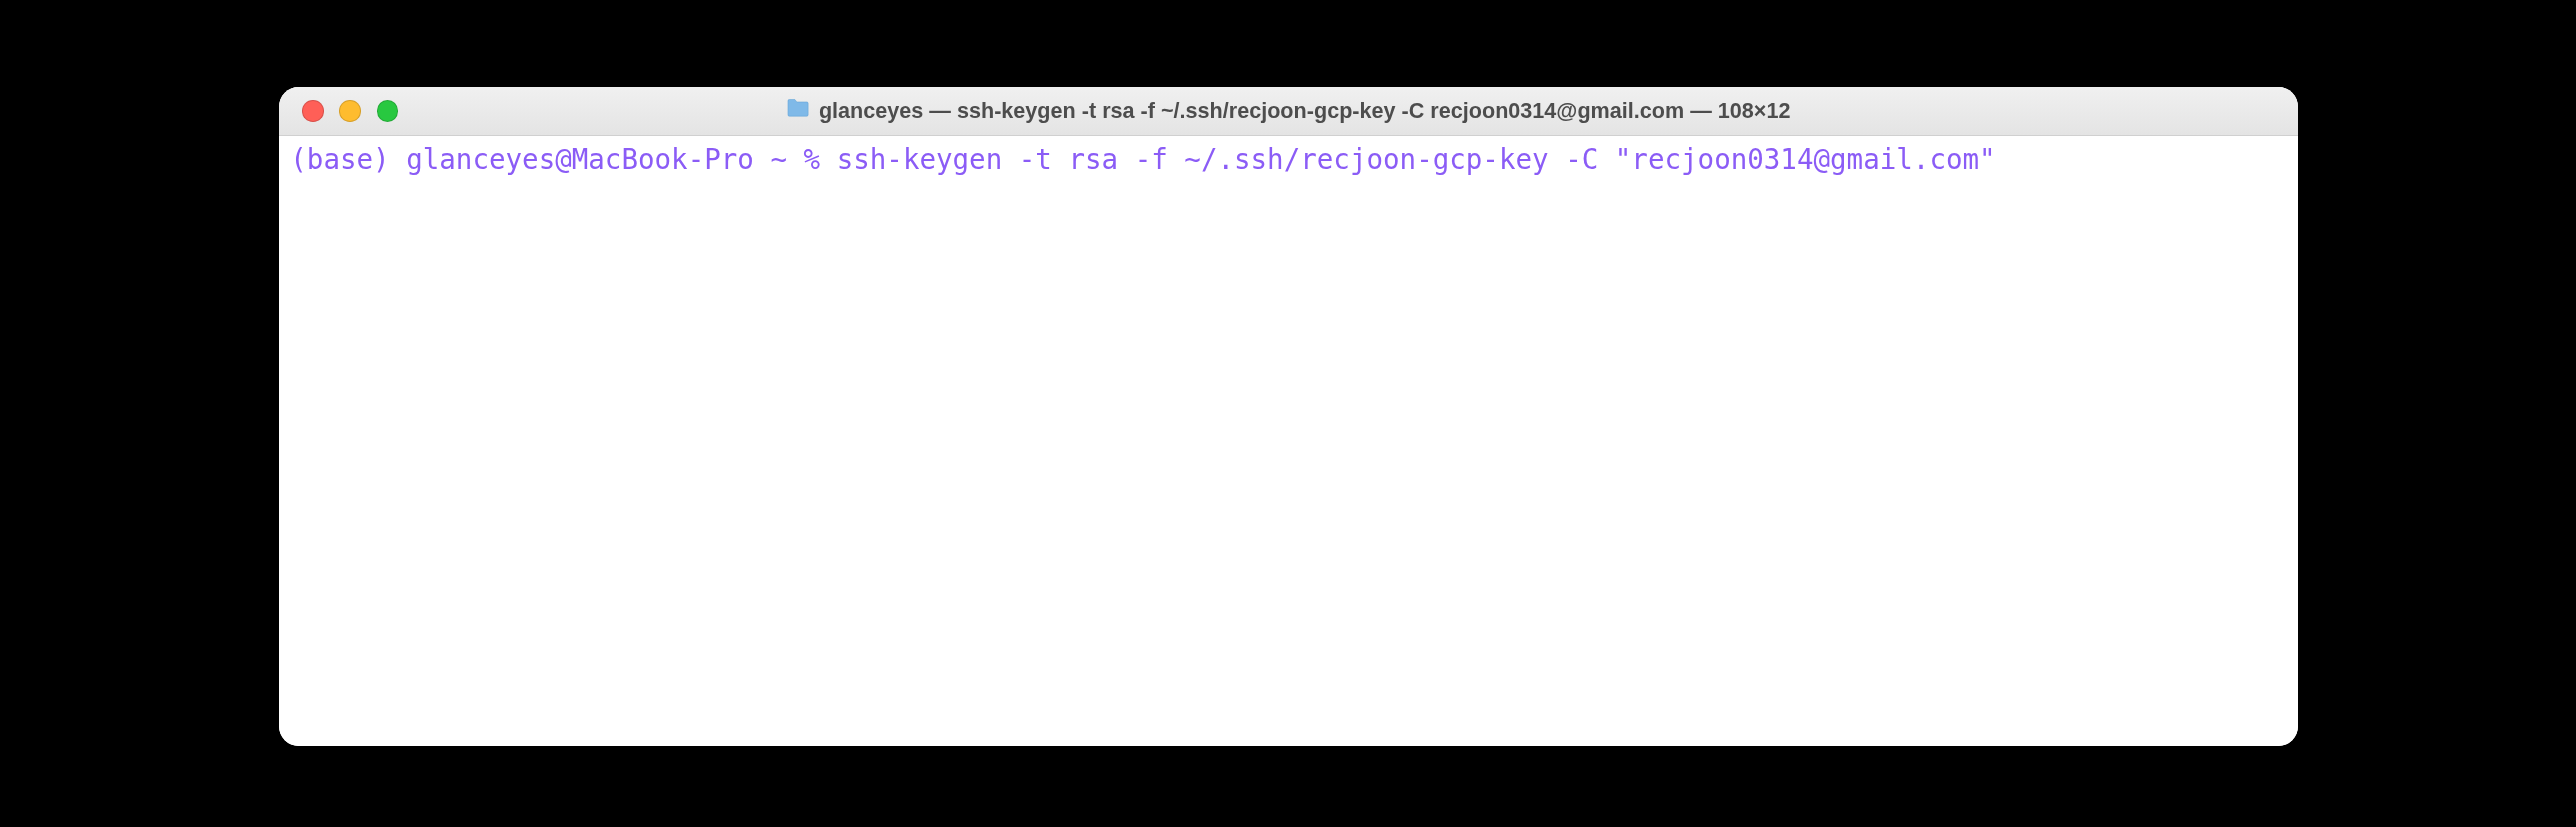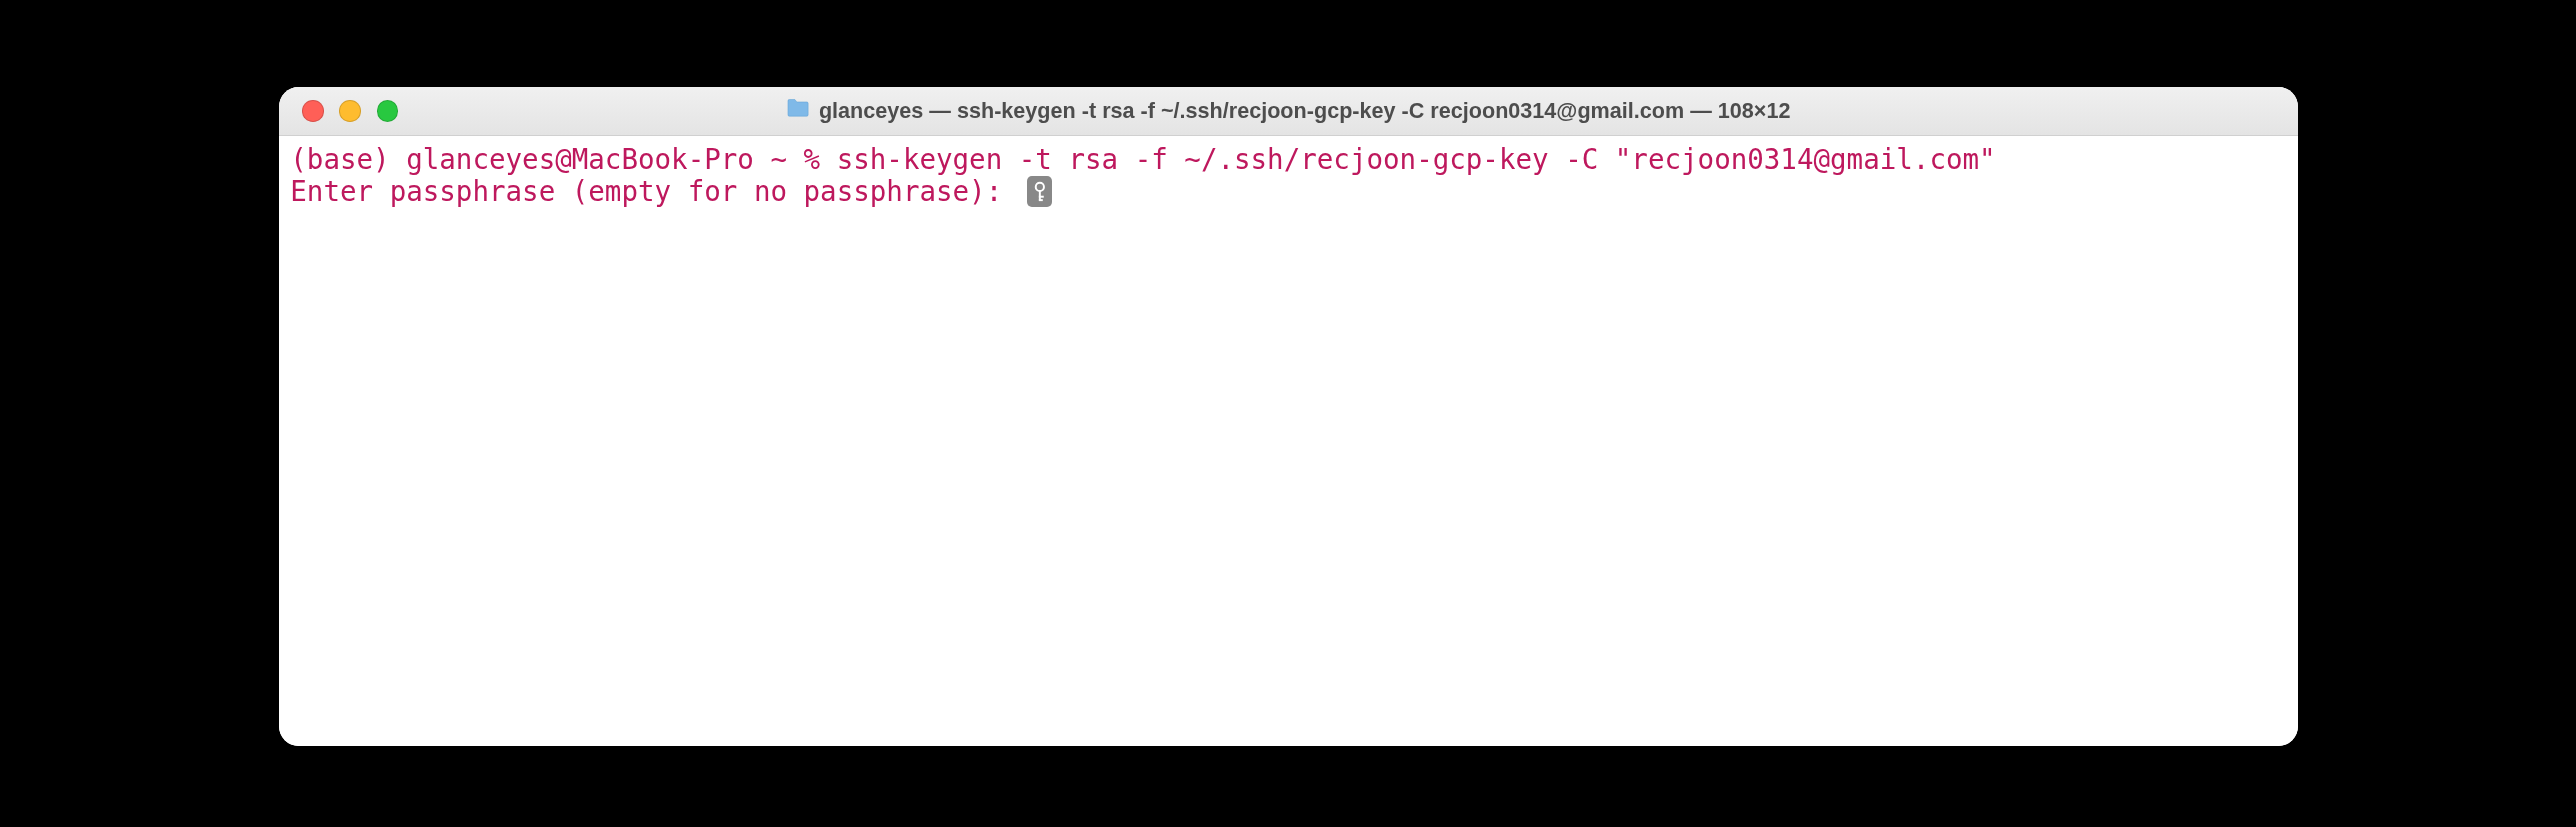--- a/index.html
+++ b/index.html
@@ -65,21 +65,21 @@
       width: 23.6px;
       height: 19.7px;
       flex: 0 0 auto;
     }
     .terminal-body {
       background: #fff;
       padding: 7.9px 11.8px 11.8px 11.8px;
       min-height: 610px;
       font-size: 27.5px;
       line-height: 1.15;
-      color: #be185d;
+      color: #8b5cf6;
       font-weight: 500;
     }
     .terminal-line {
       white-space: pre;
       font-family: ui-monospace, "SF Mono", Menlo, Monaco, Consolas, monospace;
       display: flex;
       align-items: center;
     }
     .line-text {
       white-space: pre;
@@ -116,26 +116,15 @@
           <path d="M2 3 C2 2 2.5 1.5 3.5 1.5 L9 1.5 L11 4 L21 4 C22 4 22.5 4.5 22.5 5.5 L22.5 17 C22.5 18 22 18.5 21 18.5 L3.5 18.5 C2.5 18.5 2 18 2 17 Z" fill="#7fb9e8" stroke="#5a9fd4" stroke-width="0.5"></path>
         </svg>
       </span>
       <span>glanceyes — ssh-keygen -t rsa -f ~/.ssh/recjoon-gcp-key -C recjoon0314@gmail.com — 108×12</span>
     </div>
   </div>
   <div class="terminal-body">
     <div class="terminal-line">
       <span class="line-text">(base) glanceyes@MacBook-Pro ~ % ssh-keygen -t rsa -f ~/.ssh/recjoon-gcp-key -C "recjoon0314@gmail.com"</span>
     </div>
-    <div class="terminal-line">
-      <span class="line-text">Enter passphrase (empty for no passphrase): </span>
-      <span class="key-icon">
-        <svg viewBox="0 0 16 22">
-          <circle cx="8" cy="6" r="4.2" fill="none" stroke="#fff" stroke-width="2"></circle>
-          <rect x="7" y="10" width="2" height="10" fill="#fff"></rect>
-          <rect x="7" y="15" width="5" height="2" fill="#fff"></rect>
-          <rect x="7" y="18.5" width="4" height="2" fill="#fff"></rect>
-        </svg>
-      </span>
-    </div>
   </div>
 </div>
 
 
 </body></html>

